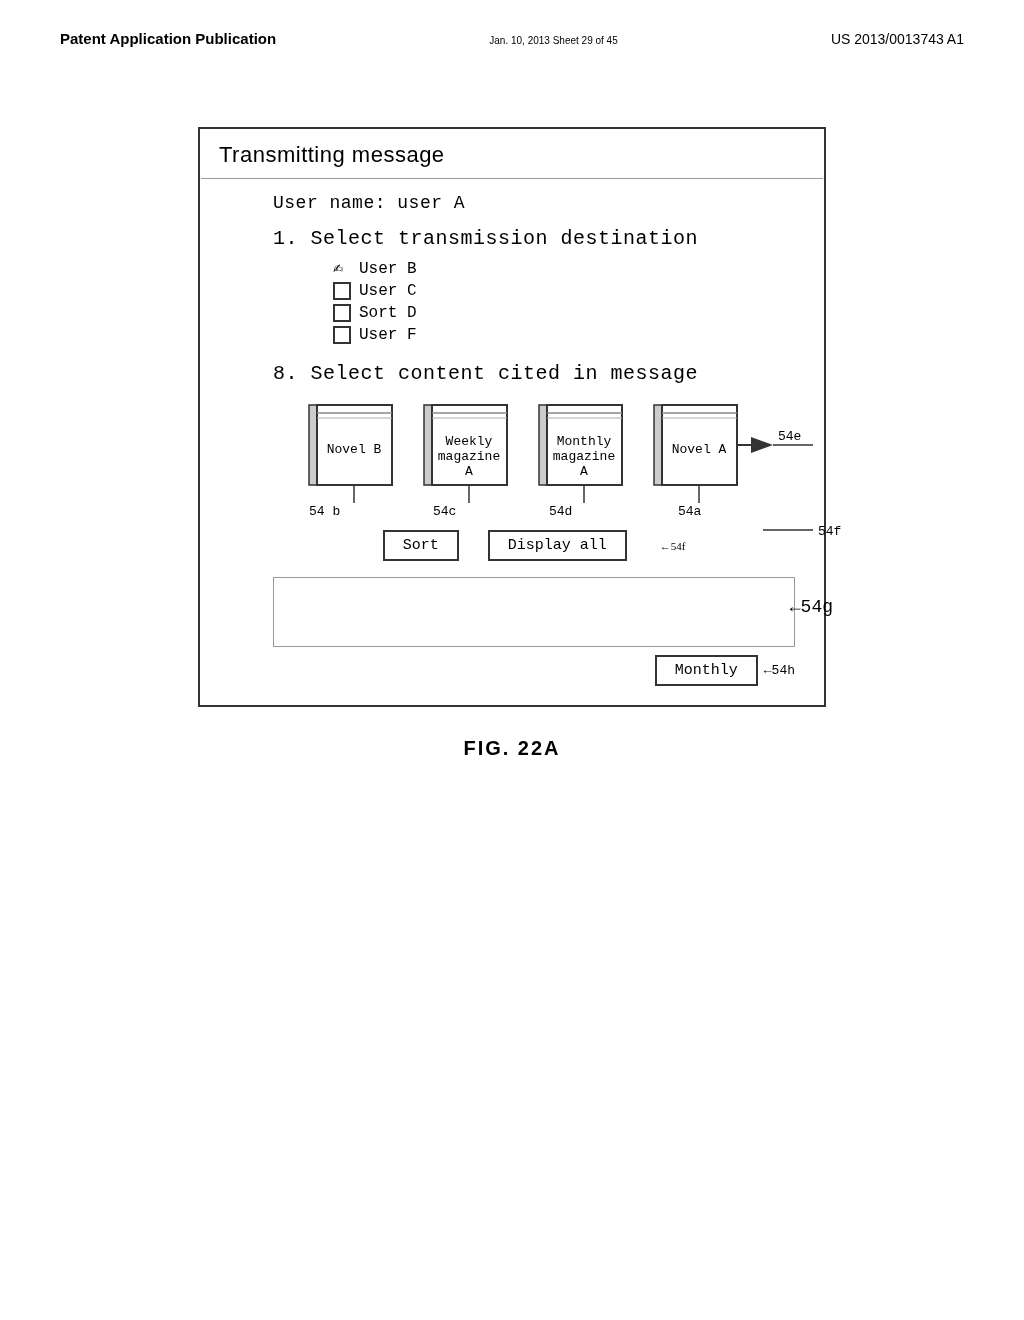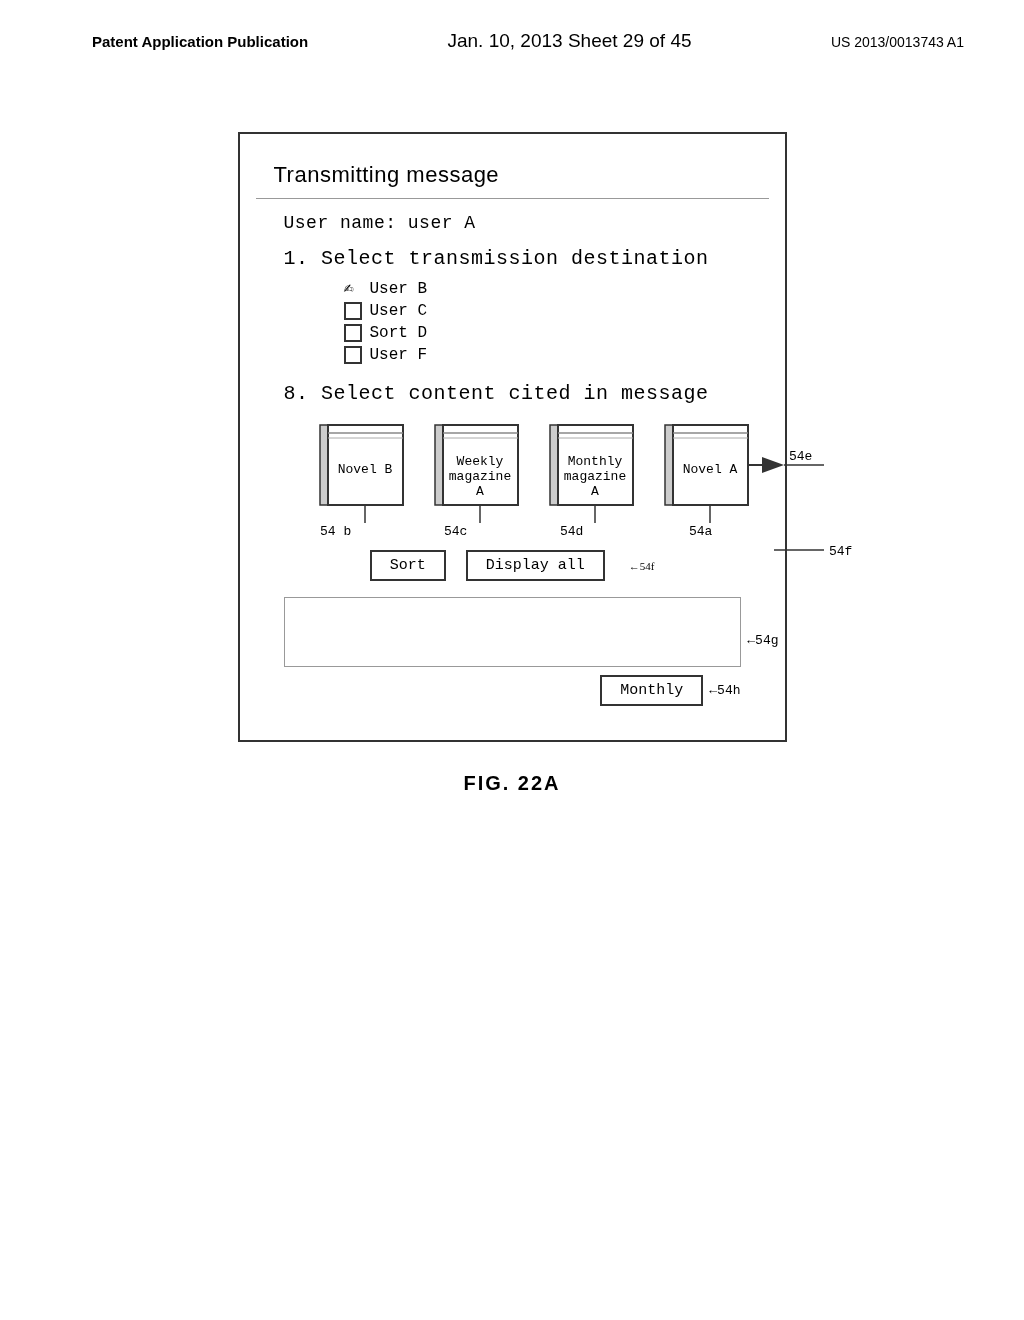--- a/index.html
+++ b/index.html
@@ -11,65 +11,66 @@
       height: 1320px;
       position: relative;
       overflow: hidden;
     }
 
     
     .page-header {
       display: flex;
       justify-content: space-between;
       align-items: baseline;
-      padding: 30px 60px 0 92px;
+      padding: 30px 60px 0 60px;
       font-size: 14px;
       font-family: Arial, sans-serif;
     }
 
     .page-header .left {
       font-weight: bold;
       font-size: 15px;
     }
 
     .page-header .center {
-      font-size: 19px;
+      font-size: 10px;
     }
 
     .page-header .right {
       font-size: 14px;
     }
 
     
     .diagram-container {
       display: flex;
       flex-direction: column;
       align-items: center;
       justify-content: center;
       margin-top: 80px;
     }
 
     
     .transmitting-box {
       border: 2px solid #333;
-      width: 549px;
-      padding: 16px;
+      width: 628px;
+      padding: 1px;
       position: relative;
     }
 
     .transmitting-title {
       font-family: Arial, sans-serif;
       font-size: 22px;
       padding: 12px 18px 10px 18px;
       border-bottom: 1px solid #999;
       letter-spacing: 0.5px;
     }
 
     .transmitting-body {
       padding: 14px 28px 18px 28px;
+      margin-left: 44px;
     }
 
     .user-name-line {
       font-family: 'Courier New', Courier, monospace;
       font-size: 18px;
       margin-bottom: 14px;
       letter-spacing: 0.5px;
     }
 
     .section-title {
@@ -112,21 +113,21 @@
       position: relative;
       flex-shrink: 0;
       font-size: 16px;
       line-height: 18px;
     }
 
     
     .buttons-row {
       display: flex;
       justify-content: center;
-      gap: 20px;
+      gap: 29px;
       margin: 6px 0 16px 0;
     }
 
     .diagram-button {
       border: 2px solid #333;
       padding: 5px 18px;
       font-family: 'Courier New', Courier, monospace;
       font-size: 15px;
       background: #fff;
       cursor: pointer;
@@ -269,21 +270,21 @@
         <div class="buttons-row" style="margin-top:-30px;">
           <button class="diagram-button">Sort</button>
           <button class="diagram-button">Display all</button>
           <span style="font-family:Liberation Serif, serif; font-size:11px; align-self:center; margin-left:4px;">←54f</span>
         </div>
       </div>
 
 
       <div style="position:relative; margin: 8px 0 6px 0;">
         <div class="input-message-box"></div>
-        <span style="position:absolute; right:-38px; top:36px; font-family:'Courier New'; font-size:13px;">←54g</span>
+        <span style="position:absolute; right:-38px; top:20px; font-family:'Courier New'; font-size:18px;">←54g</span>
       </div>
 
       <div style="position:relative; display:flex; justify-content:flex-end; margin-top:8px; align-items:center;">
         <button class="diagram-button">Monthly</button>
         <span style="font-family:'Courier New'; font-size:13px; margin-left:6px; white-space:nowrap;">←54h</span>
       </div>
 
     </div>
   </div>
 

